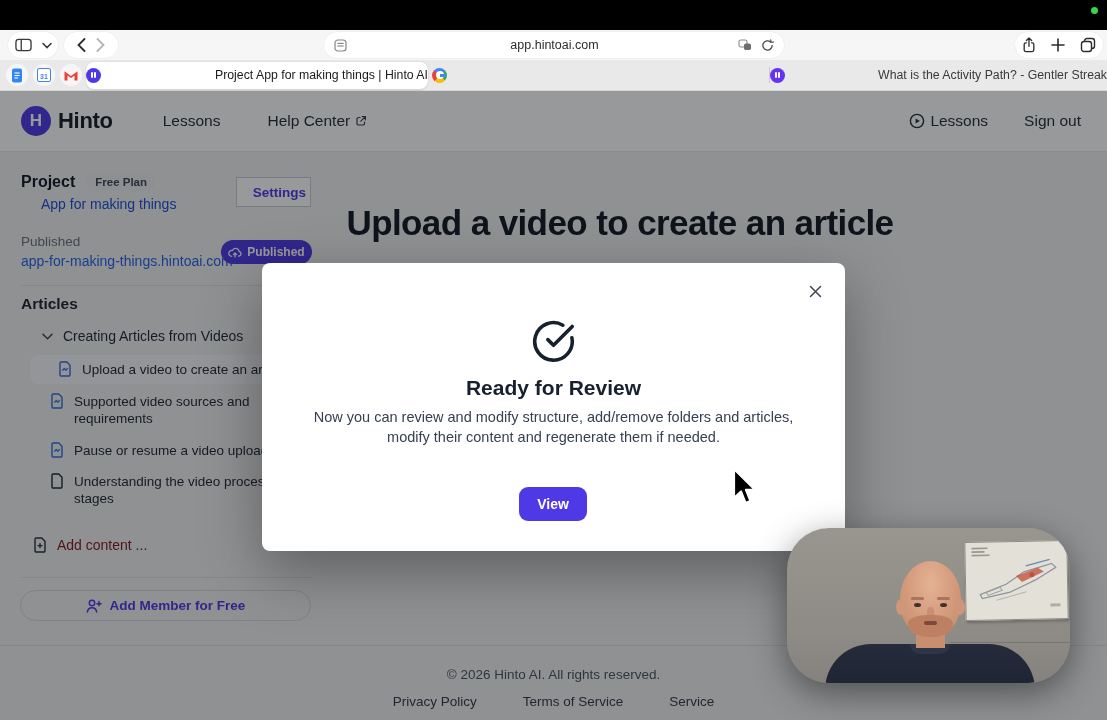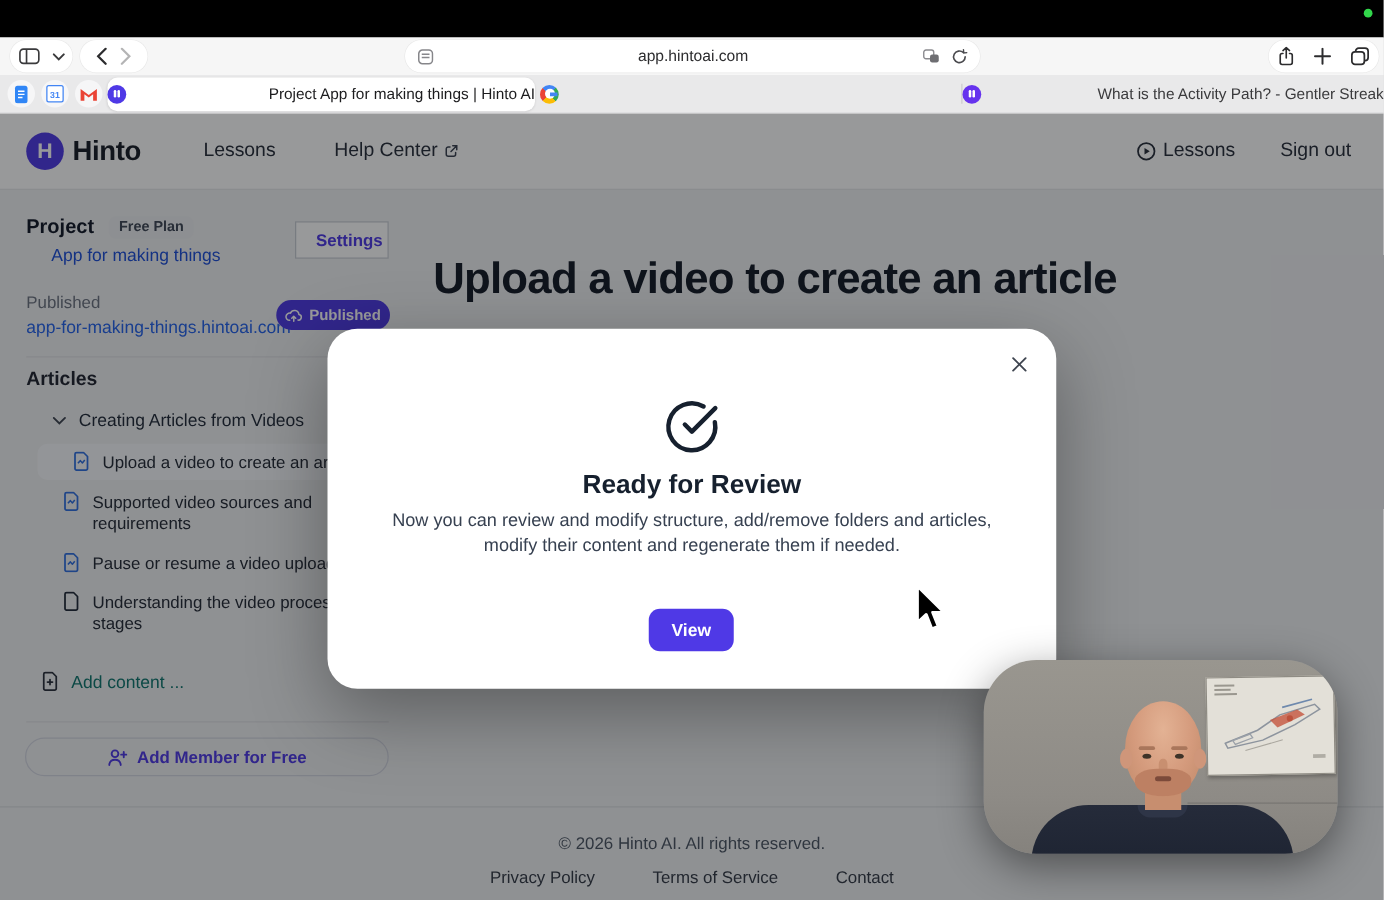--- a/index.html
+++ b/index.html
@@ -59,33 +59,33 @@
   .sb-divider { position:absolute; left:21px; right:19px; height:1px; background:#dfe1e5; }
   .d1 { top:133px; } .d2 { top:425px; }
   .articles-label { position:absolute; left:21px; top:143px; font-size:15.5px; font-weight:600; color:#1f2430; }
   .tree-folder { position:absolute; left:42px; top:176px; display:flex; align-items:center; gap:10px; font-size:14px; color:#1f2937; cursor:pointer; }
   .tree-item { position:absolute; left:50px; display:flex; align-items:flex-start; gap:10px; font-size:13.5px; color:#242a36; cursor:pointer; line-height:17px; }
   .tree-item .lbl { max-width:240px; } .tree-item .one { white-space:nowrap; }
   .ti-1 { top:203px; left:30px; padding:6px 8px 6px 28px; background:#f7f9fc; border-radius:8px; width:292px; }
   .ti-2 { top:241px; } .ti-3 { top:290px; } .ti-4 { top:321px; }
   .doc-ico { margin-top:0px; flex:none; }
   .blue { color:#2f6fe0; } .dark { color:#1f2937; }
-  .add-content { position:absolute; left:33px; top:385px; display:flex; gap:10px; font-size:14px; color:#0f766e; cursor:pointer; }
+  .add-content { position:absolute; left:33px; top:385px; display:flex; gap:10px; font-size:14px; color:#7f1d1d; cursor:pointer; }
   .add-member-btn { position:absolute; left:20px; top:438px; width:291px; height:31px; border:1px solid #d4d7e2; border-radius:16px; background:transparent; color:#4f39e6; font-size:13.5px; font-weight:600; display:flex; align-items:center; justify-content:center; gap:8px; cursor:pointer; }
 
   .main-heading { position:absolute; left:330px; top:112px; width:580px; text-align:center; font-size:35px; font-weight:800; letter-spacing:-0.6px; color:#131a26; }
 
   .site-footer { position:absolute; left:0; bottom:0; width:1107px; height:75px; border-top:1px solid #dcdee2; }
   .copyright { position:absolute; top:21px; width:100%; text-align:center; font-size:13.5px; color:#4b5563; }
   .footer-links { position:absolute; top:48px; width:100%; display:flex; justify-content:center; gap:46px; font-size:13.5px; color:#333a46; }
   .footer-links span { cursor:pointer; }
 
   
   .backdrop { position:absolute; left:0; top:91px; width:1107px; height:629px; background:rgba(10,11,14,0.42); z-index:40; }
-  .modal { position:absolute; left:262px; top:263px; width:583px; height:288px; background:#fff; border-radius:24px; box-shadow:0 20px 60px rgba(0,0,0,0.35); z-index:50; }
+  .modal { position:absolute; left:262px; top:263px; width:583px; height:288px; background:#fff; border-radius:8px; box-shadow:0 20px 60px rgba(0,0,0,0.35); z-index:50; }
   .modal-close { position:absolute; right:18px; top:16px; width:24px; height:24px; display:flex; align-items:center; justify-content:center; cursor:pointer; }
   .modal-icon { position:absolute; left:269px; top:56px; }
   .modal-title { position:absolute; top:113px; width:100%; text-align:center; font-size:21px; font-weight:700; color:#16202e; }
   .modal-body { position:absolute; top:144px; left:40px; right:40px; text-align:center; font-size:14.5px; line-height:20px; color:#374151; }
   .view-btn { position:absolute; left:257px; top:224px; width:68px; height:34px; background:#4f39e6; border:none; border-radius:9px; color:#fff; font-size:14px; font-weight:600; cursor:pointer; }
 
   
   .webcam { position:absolute; left:787px; top:528px; width:283px; height:155px; border-radius:42px; overflow:hidden; background:linear-gradient(180deg,#99968f 0%,#8e8b86 70%,#85827d 100%); box-shadow:0 10px 35px rgba(0,0,0,0.45); z-index:60; }
   .wall-line { position:absolute; right:0; top:114px; width:120px; height:1px; background:rgba(60,60,60,0.25); }
   .frame { position:absolute; left:178px; top:13px; width:103px; height:79px; background:#e3e0d8; border:1px solid #8f8c84; box-shadow:1px 2px 3px rgba(0,0,0,0.25); transform:rotate(-1deg); }
@@ -360,21 +360,21 @@
     </button>
   </div>
 
   <div class="main-heading">Upload a video to create an article</div>
 
   <div class="site-footer">
     <div class="copyright">© 2026 Hinto AI. All rights reserved.</div>
     <div class="footer-links">
       <span>Privacy Policy</span>
       <span>Terms of Service</span>
-      <span>Contact</span>
+      <span>Service</span>
     </div>
   </div>
 </div>
 
 <div class="backdrop"></div>
 
 <div class="modal">
   <div class="modal-close">
     <svg width="13" height="13" viewBox="0 0 13 13" stroke="#3f4550" stroke-width="1.5" stroke-linecap="round">
         <path d="M1.5 1.5l10 10M11.5 1.5l-10 10"></path>

